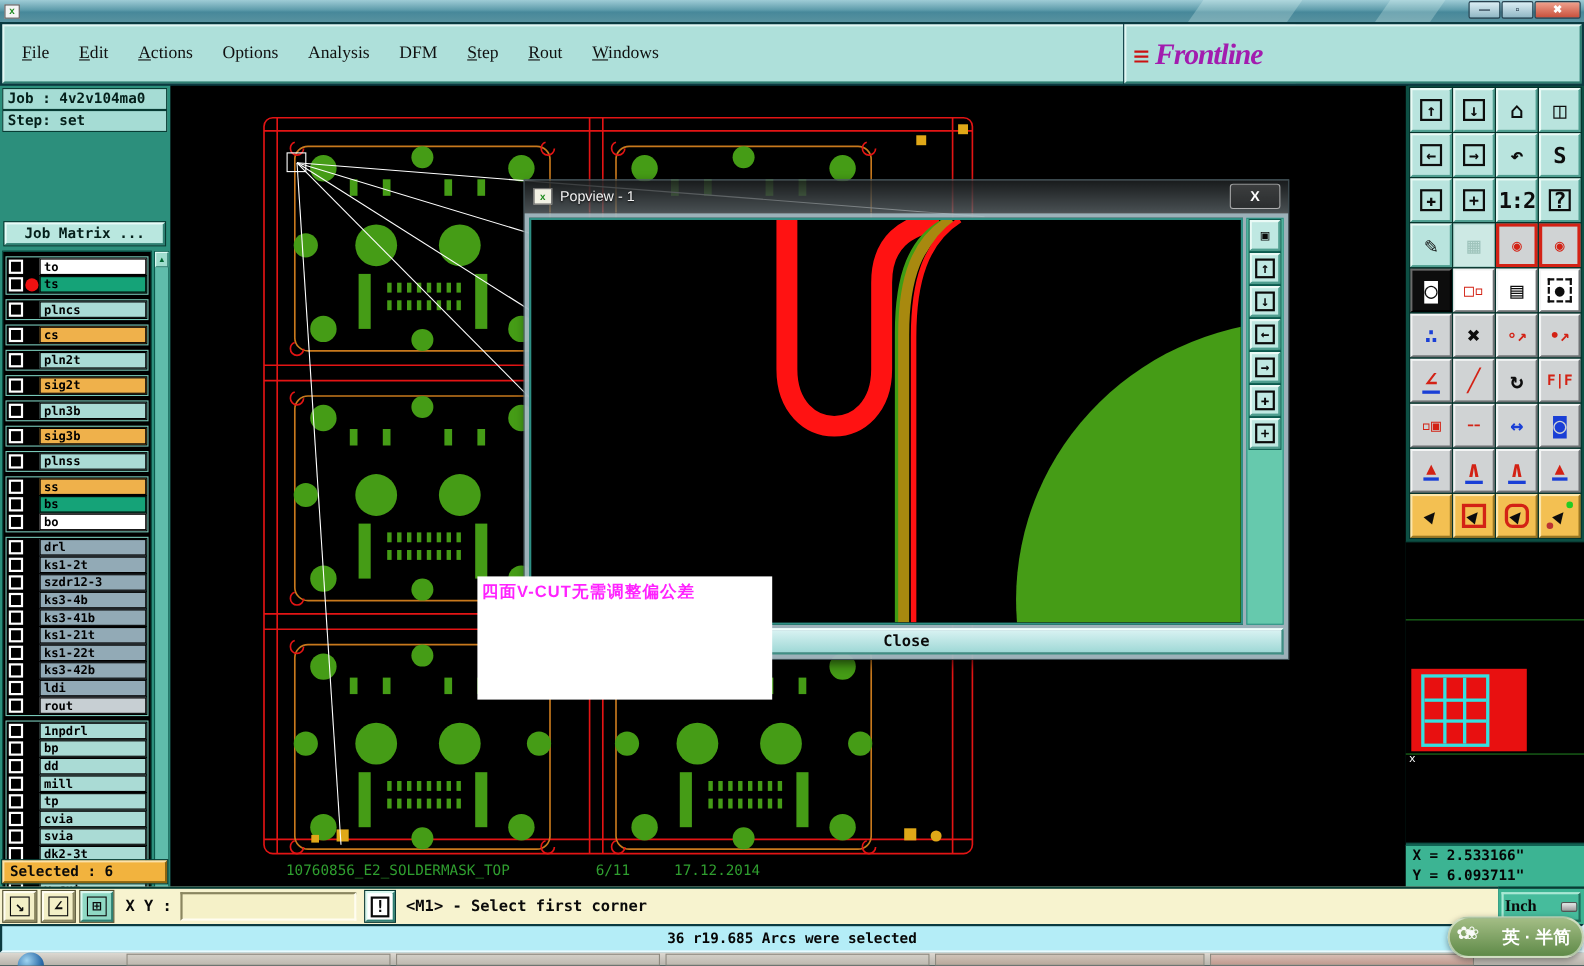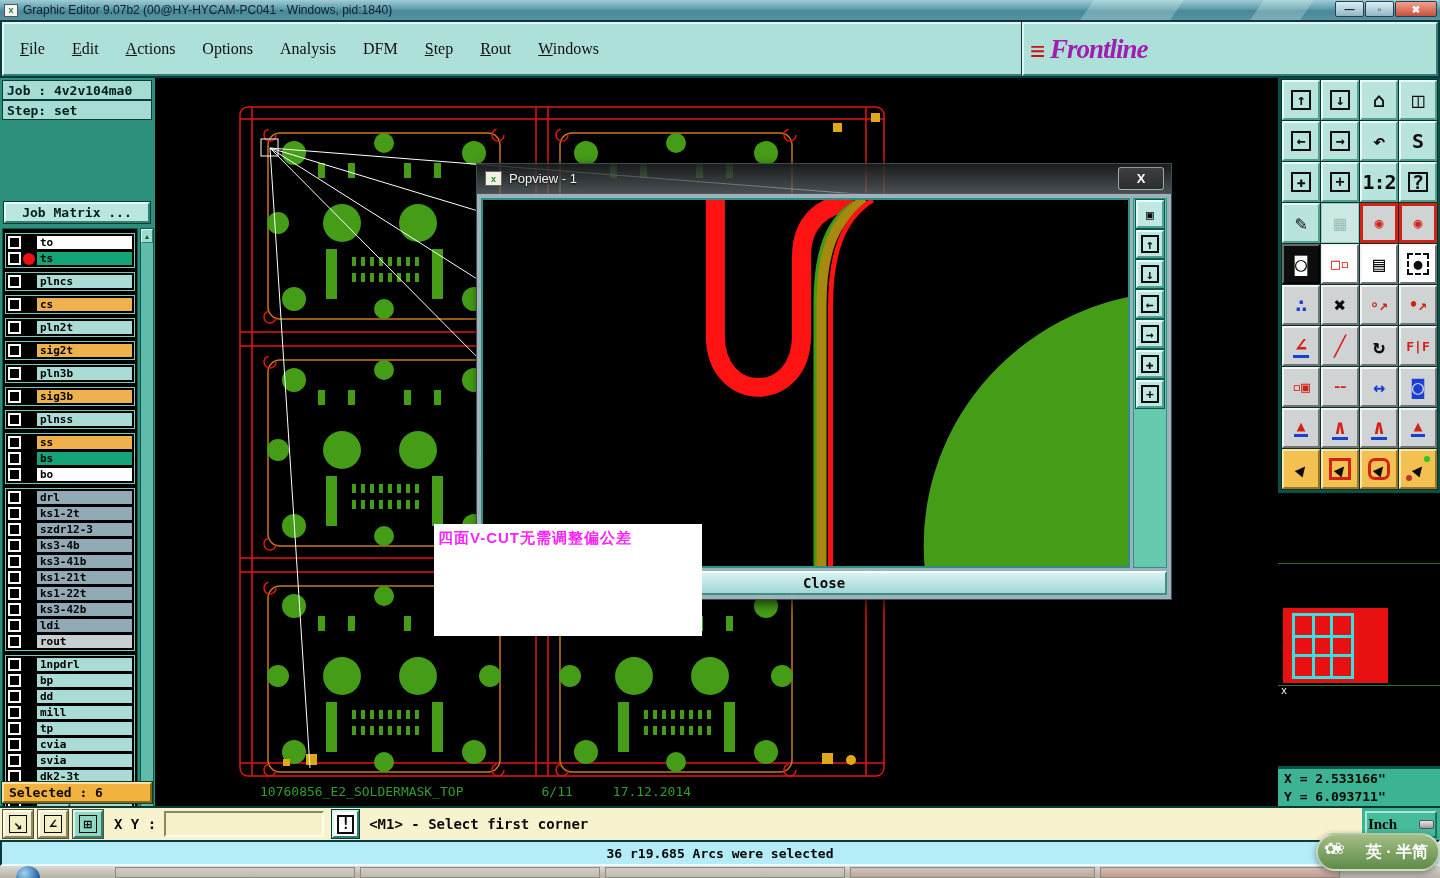--- a/index.html
+++ b/index.html
@@ -187,21 +187,20 @@
 </style>
 </head>
 <body>
 
 <div id="app">
 
   <div id="titlebar">
     <div class="streak" style="left:1080px"></div>
     <div class="streak" style="left:1250px;width:50px"></div>
     <div id="app-icon">x</div>
-    <div id="title-text">Graphic Editor 9.07b2 (00@HY-HYCAM-PC041 - Windows, pid:1840)</div>
     <div id="win-btns">
       <div class="wbtn">—</div>
       <div class="wbtn">▫</div>
       <div class="wbtn close">✖</div>
     </div>
   </div>
 
   <div id="menubar">
     <div id="menu-panel" class="panel3d">
       <div id="menu-items">

